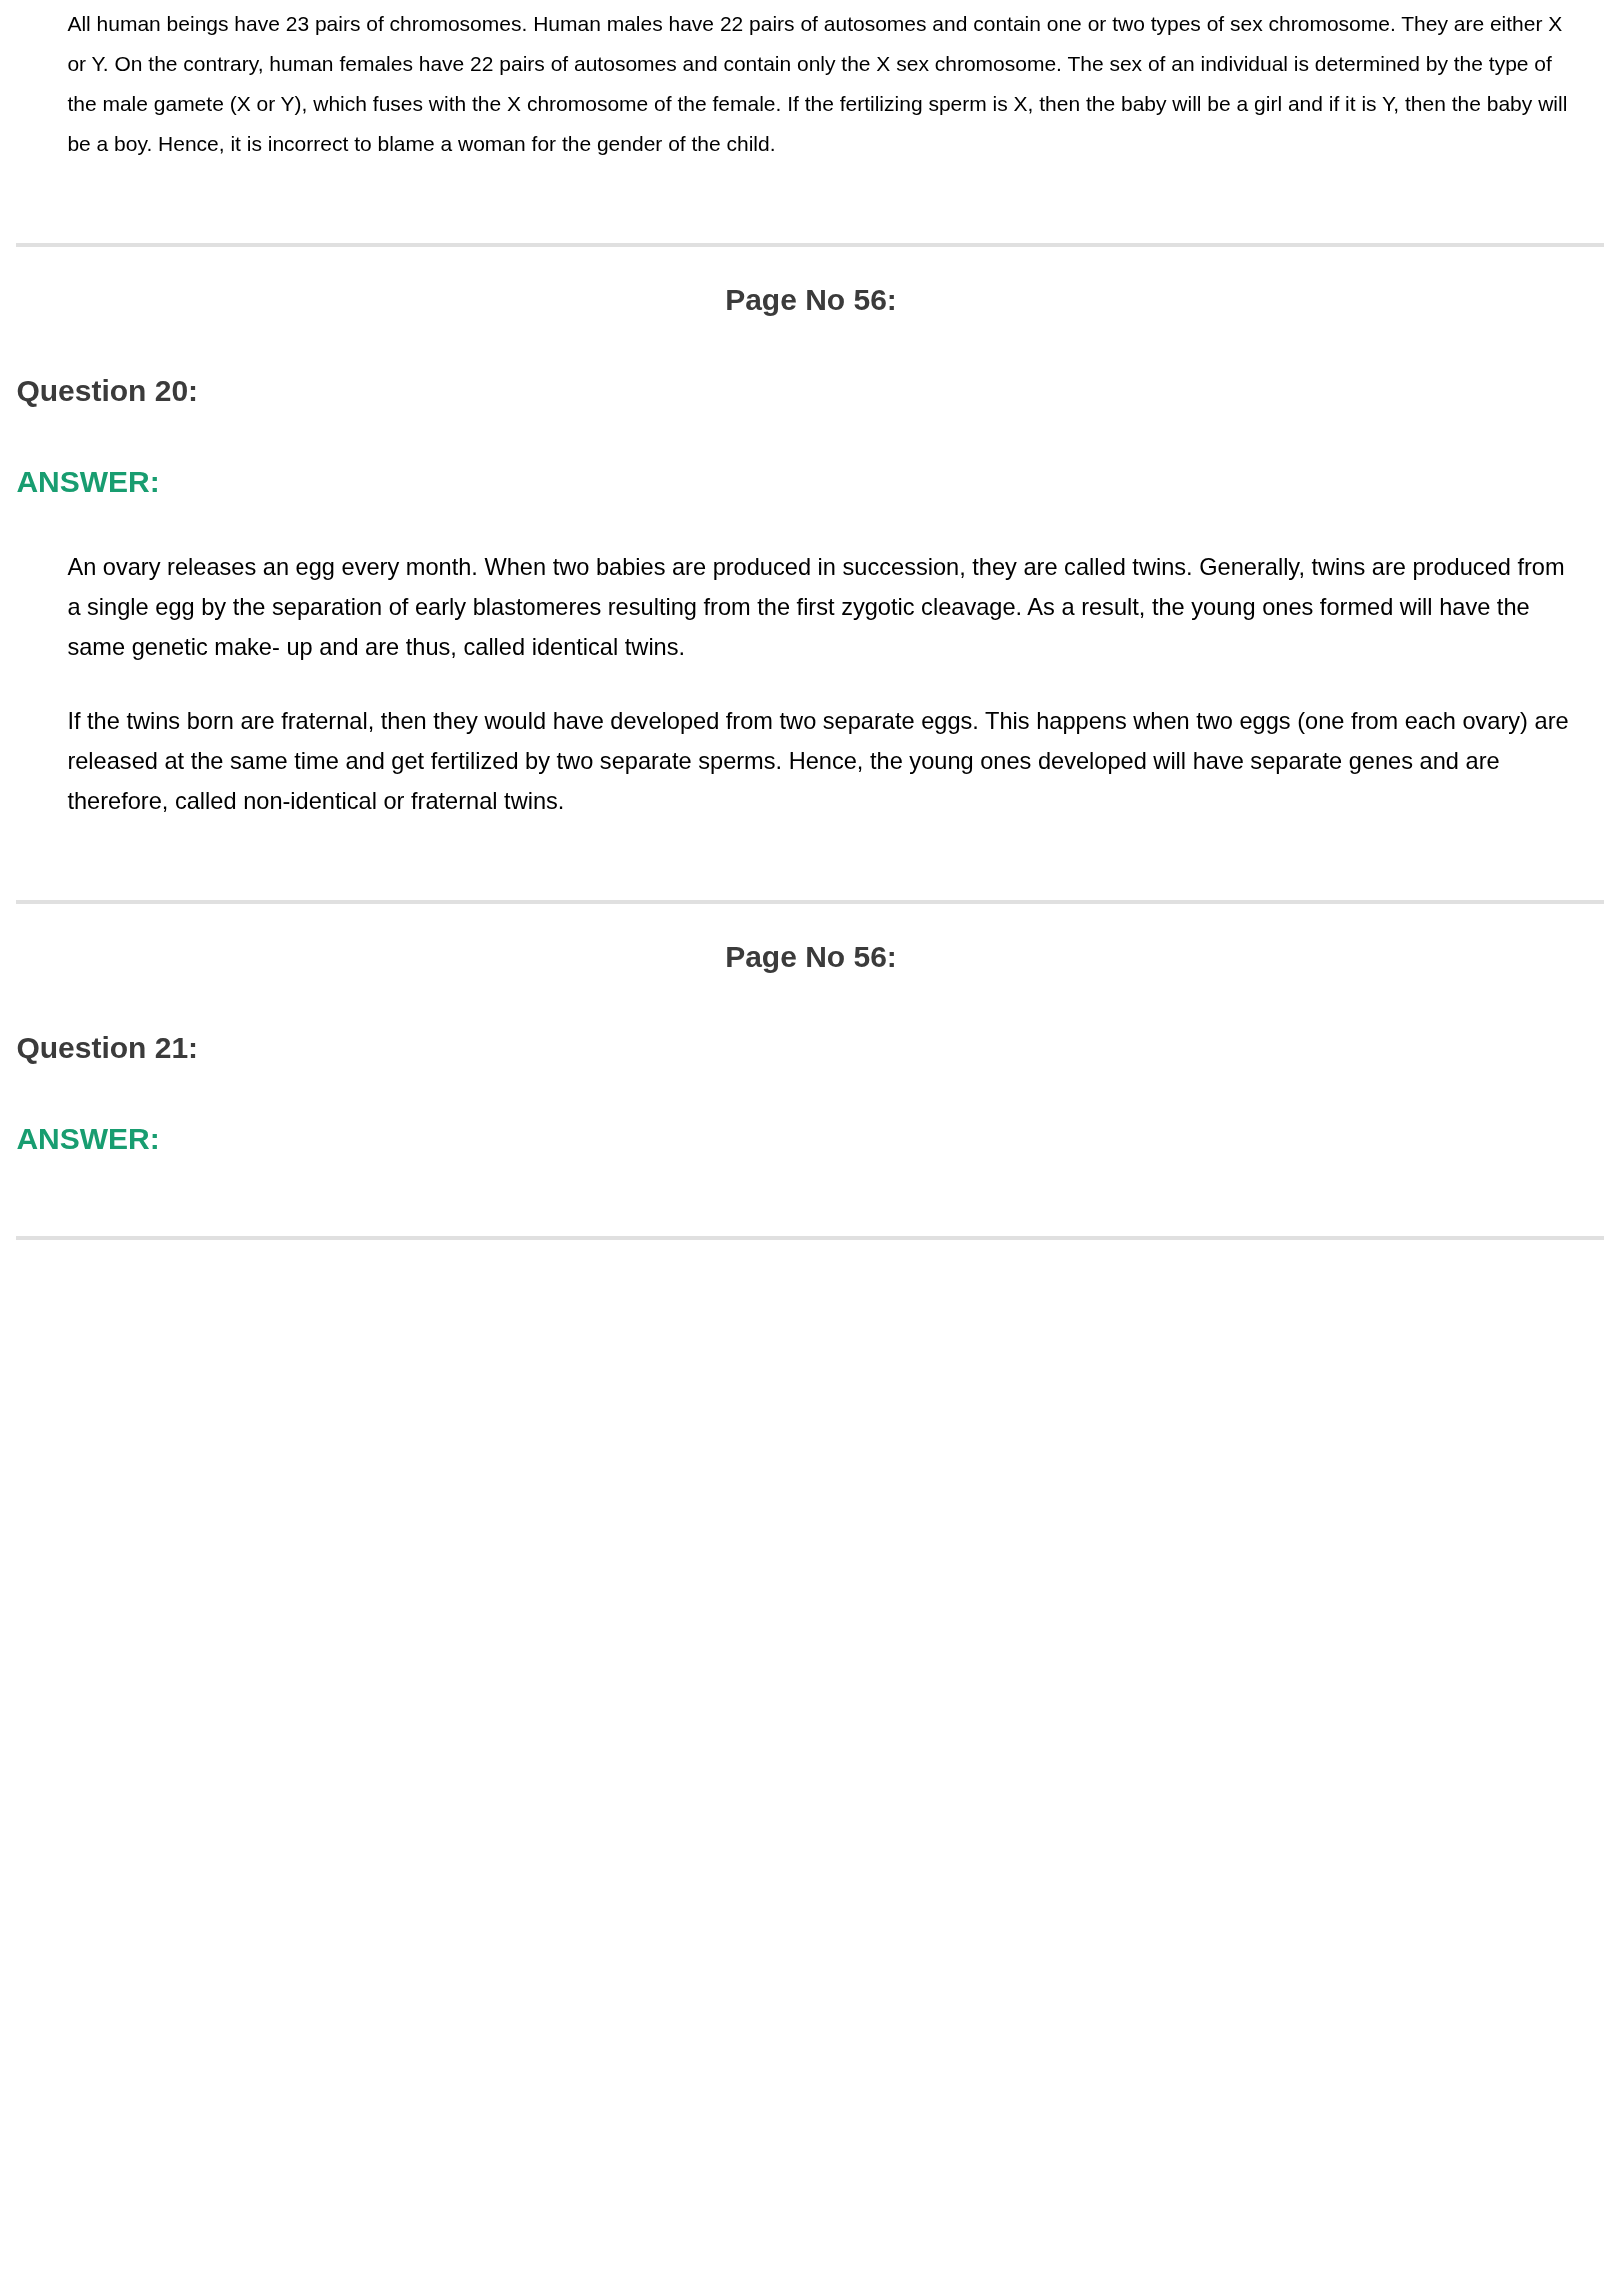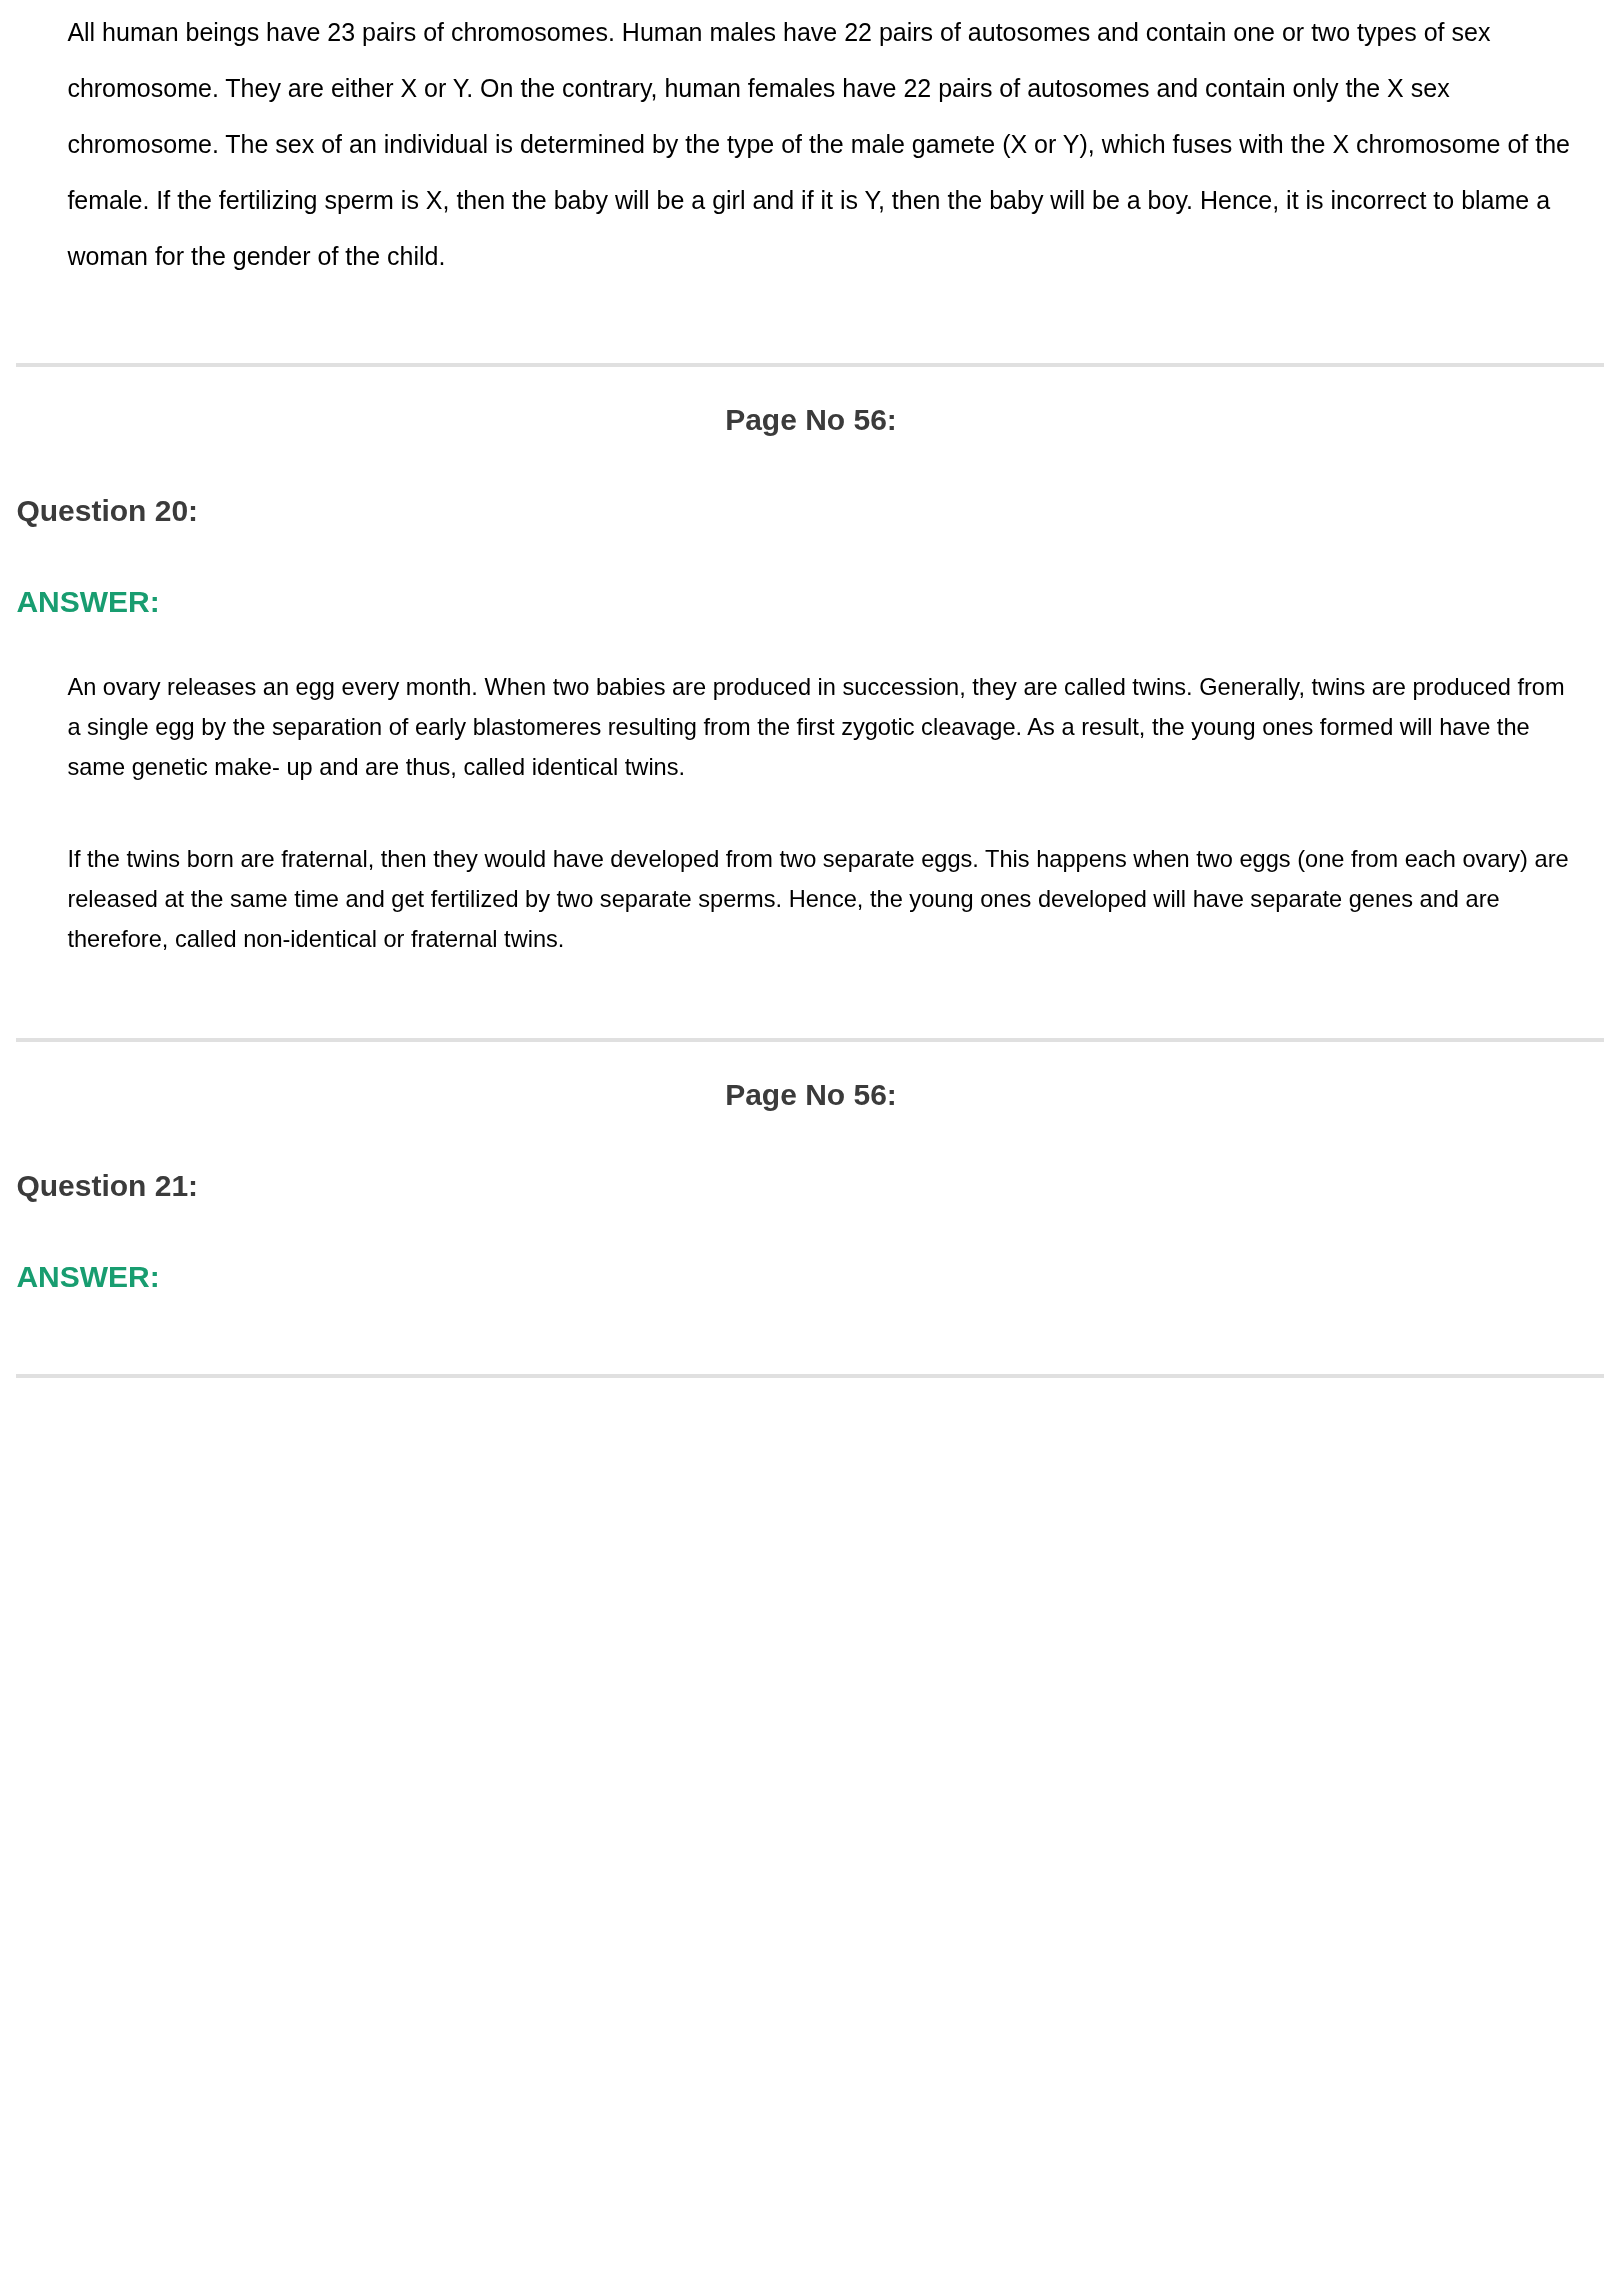--- a/index.html
+++ b/index.html
@@ -21,22 +21,22 @@
     color: var(--text-black);
   }
   .page {
     width: 1622px;
     min-height: 2295px;
     padding: 3.9px 16.4px 26px 16.4px;
     background: #ffffff;
   }
   
   .body-text {
-    font-size: 25px;
-    line-height: 56px;
+    font-size: 21px;
+    line-height: 40px;
     color: var(--text-black);
     margin: 0 23px 0 51px; 
   }
   .intro { margin-top: 0; }
   
   .divider {
     height: 3.9px;
     background: var(--divider-gray);
     margin: 79px 2px 0 0;
     border: none;
@@ -74,21 +74,21 @@
     font-weight: bold;
     color: var(--answer-green);
   }
   
   .answer-block { margin-top: 47px; }
   .a-para {
     font-size: 23.6px;
     line-height: 40px;
     margin: 0 23px 0 51px;
   }
-  .a-para + .a-para { margin-top: 52px; }
+  .a-para + .a-para { margin-top: 34px; }
 </style>
 </head>
 <body>
 
 <main class="page">
 
   <p class="body-text intro">All human beings have 23 pairs of chromosomes. Human males have 22 pairs of autosomes and contain one or two types of sex chromosome. They are either X or Y. On the contrary, human females have 22 pairs of autosomes and contain only the X sex chromosome. The sex of an individual is determined by the type of the male gamete (X or Y), which fuses with the X chromosome of the female. If the fertilizing sperm is X, then the baby will be a girl and if it is Y, then the baby will be a boy. Hence, it is incorrect to blame a woman for the gender of the child.</p>
 
   <div class="divider"></div>
 

